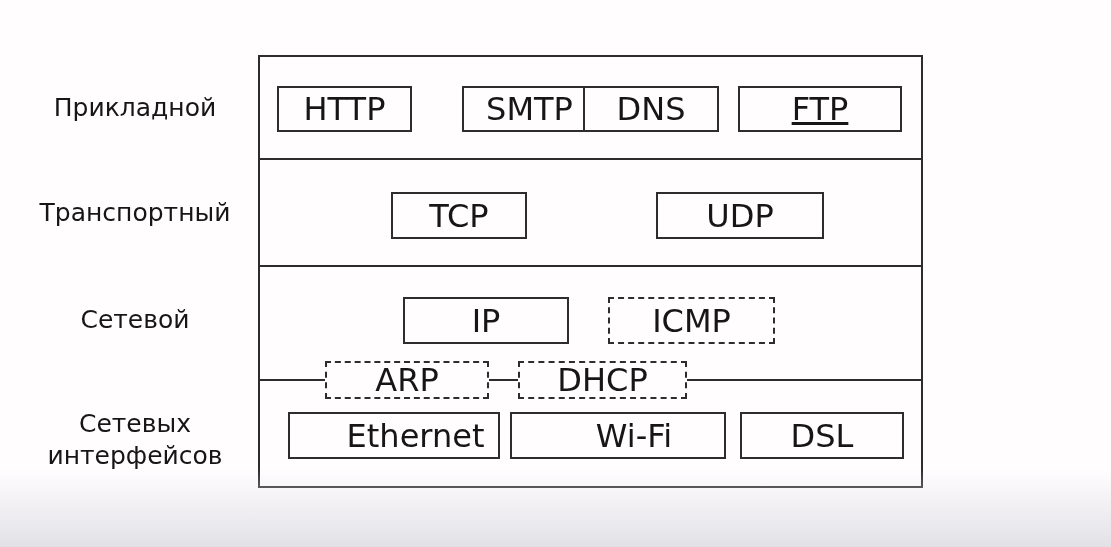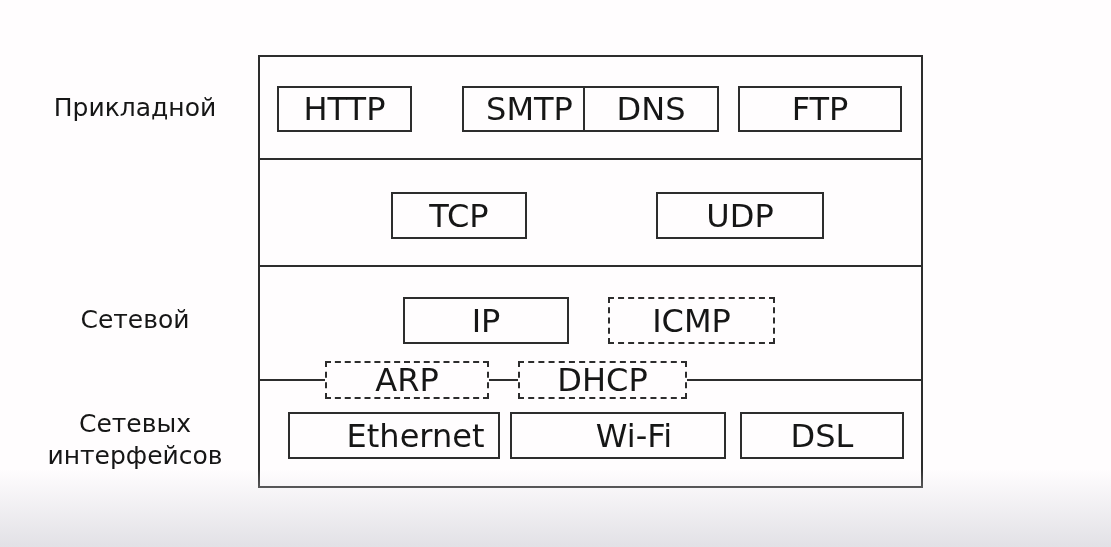--- a/index.html
+++ b/index.html
@@ -63,35 +63,36 @@
     font-size: 25px;
     line-height: 1.28;
   }
 </style>
 </head>
 <body>
 
 <div class="canvas">
 
   <div class="layer-label" style="top:108px;">Прикладной</div>
+  <div class="layer-label" style="top:213px;">Транспортный</div>
   <div class="layer-label" style="top:320px;">Сетевой</div>
   <div class="layer-label" style="top:440px;">Сетевых интерфейсов</div>
 
   <div class="outer-box"></div>
   <div class="hline" style="left:258px; top:158px; width:665px;"></div>
   <div class="hline" style="left:258px; top:265px; width:665px;"></div>
 
   <div class="hline" style="left:258px; top:379px; width:67px;"></div>
   <div class="hline" style="left:489px; top:379px; width:29px;"></div>
   <div class="hline" style="left:687px; top:379px; width:236px;"></div>
 
   <div class="pbox" style="left:277px; top:86px; width:135px; height:46px;">HTTP</div>
   <div class="pbox" style="left:430px; top:86px; width:135px; height:46px;margin-left:32px;">SMTP</div>
   <div class="pbox" style="left:583px; top:86px; width:136px; height:46px;">DNS</div>
-  <div class="pbox" style="left:738px; top:86px; width:164px; height:46px;">FTP</div>
+  <div class="pbox" style="left:738px; top:86px; width:164px; height:46px;text-decoration:underline;">FTP</div>
 
   <div class="pbox" style="left:391px; top:192px; width:136px; height:47px;">TCP</div>
   <div class="pbox" style="left:656px; top:192px; width:168px; height:47px;">UDP</div>
 
   <div class="pbox" style="left:403px; top:297px; width:166px; height:47px;">IP</div>
   <div class="pbox dashed" style="left:608px; top:297px; width:167px; height:47px;">ICMP</div>
 
   <div class="pbox dashed" style="left:325px; top:361px; width:164px; height:38px;">ARP</div>
   <div class="pbox dashed" style="left:518px; top:361px; width:169px; height:38px;">DHCP</div>
 

